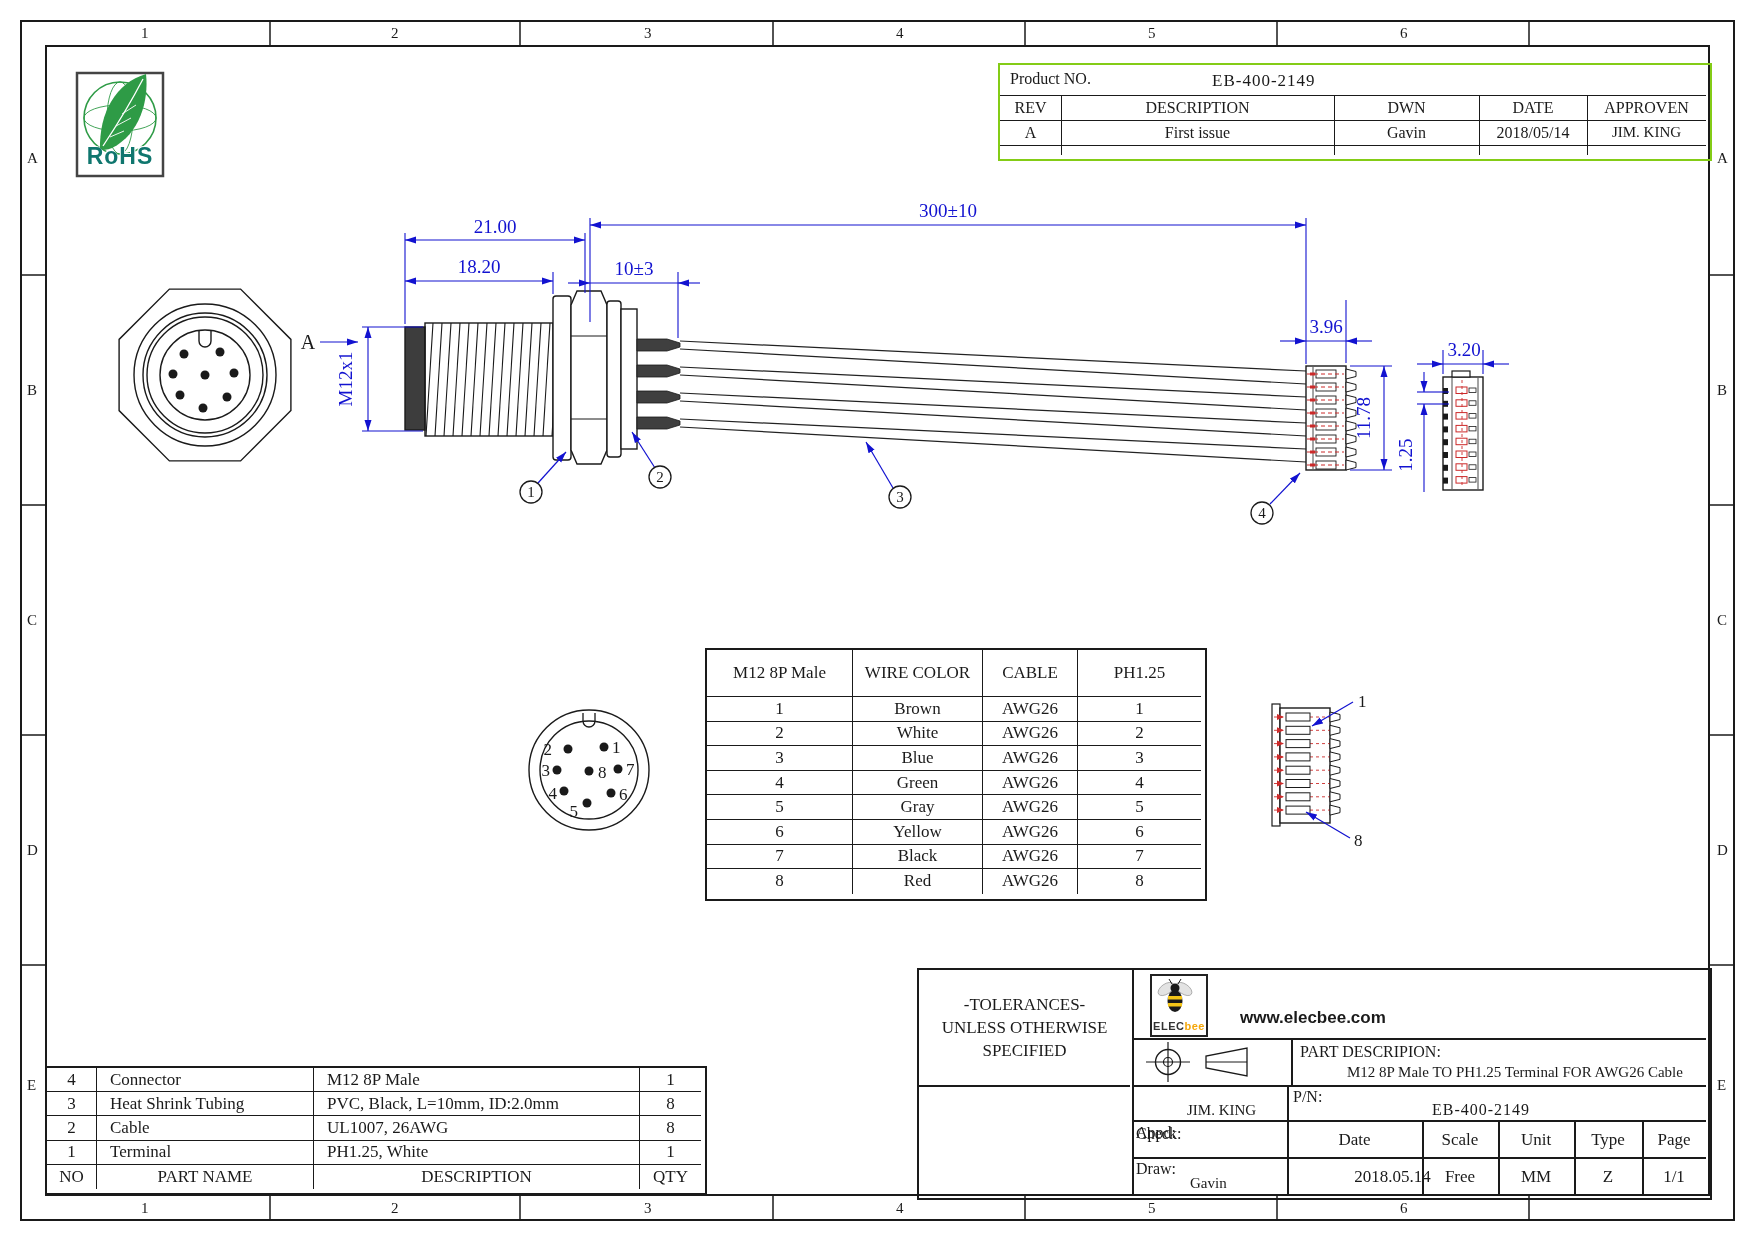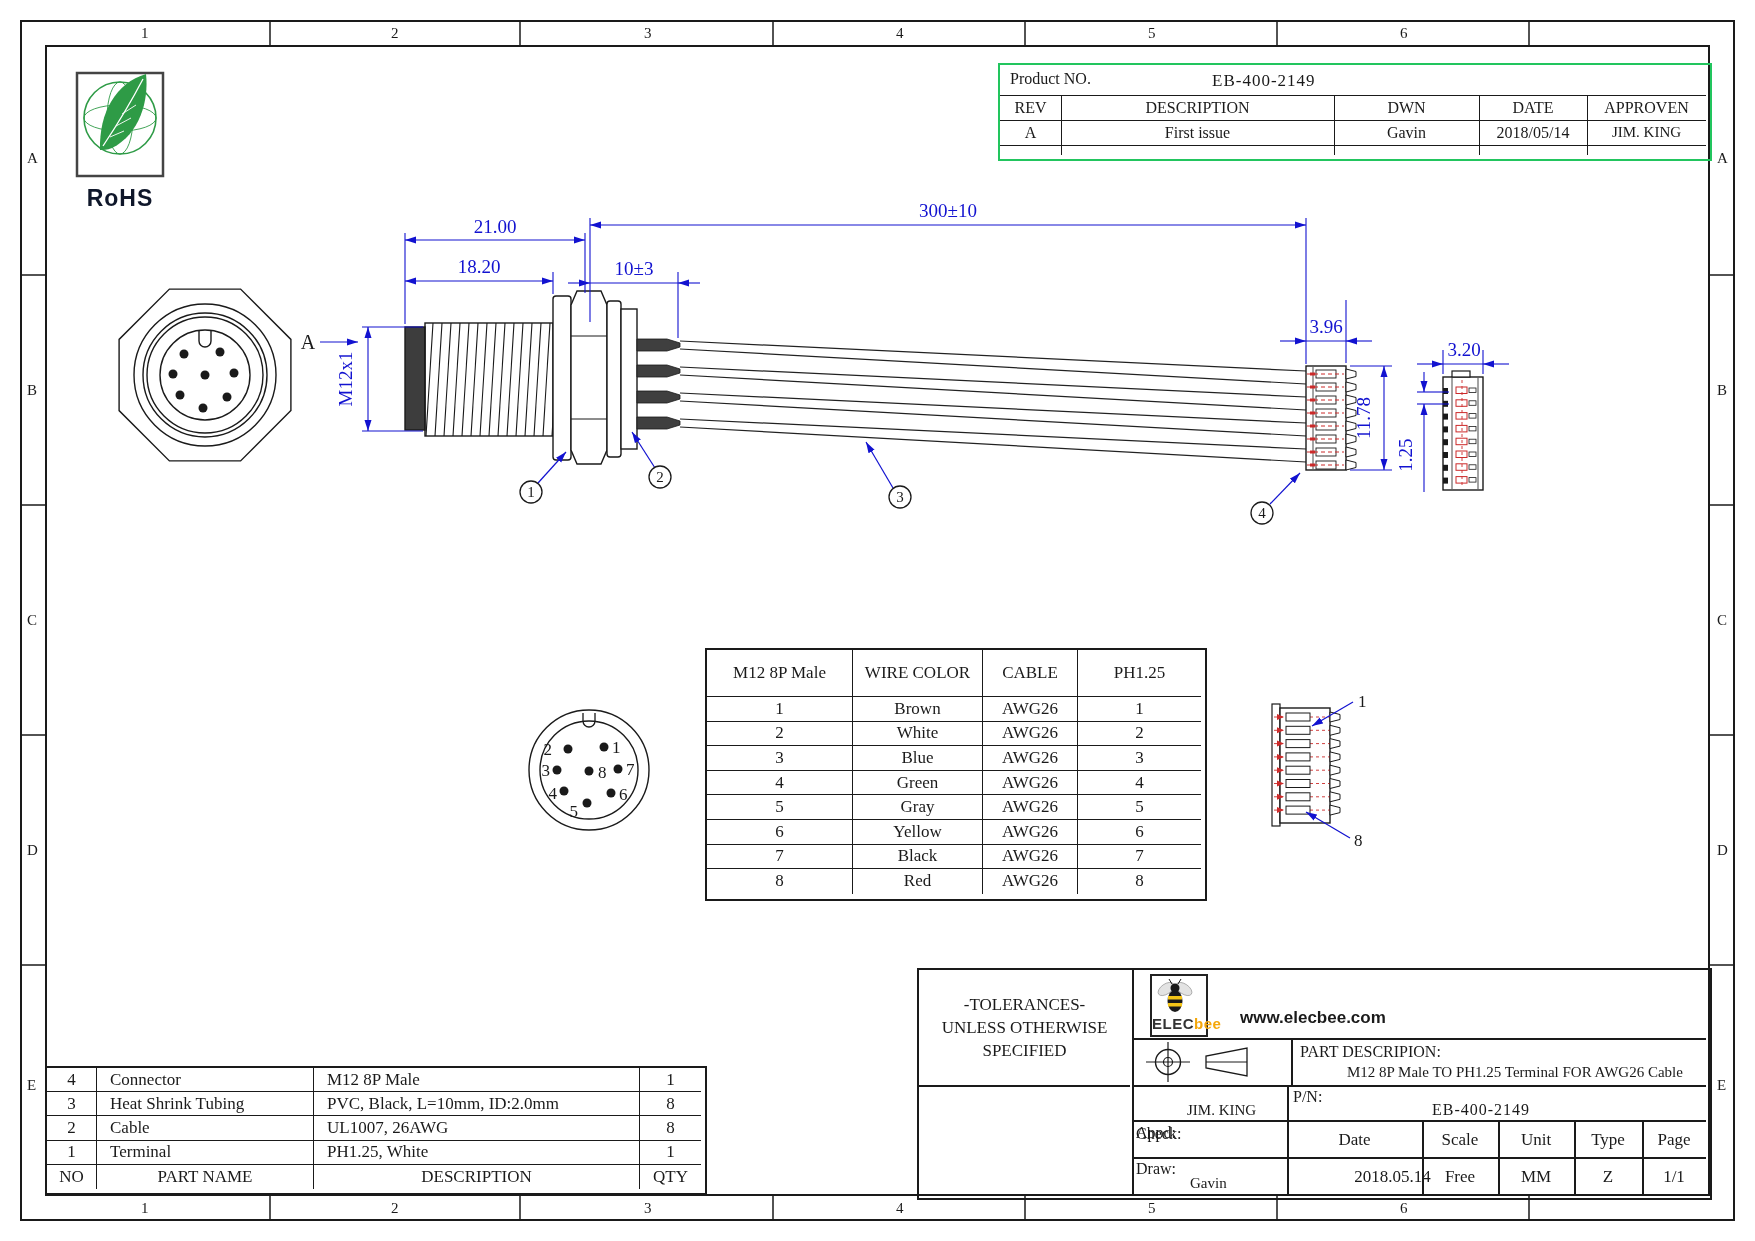--- a/index.html
+++ b/index.html
@@ -19,44 +19,44 @@
   .wtable .cell{border-right:1.5px solid #1a1a1a;border-bottom:1.5px solid #1a1a1a;}
   .wtable .cell:nth-child(4n){border-right:none;}
   .wtable .cell:nth-last-child(-n+4){border-bottom:none;}
   
   .ptable{position:absolute;left:45px;top:1066px;width:658px;height:125px;border:2px solid #1a1a1a;display:grid;grid-template-columns:50px 217px 326px 61px;grid-template-rows:repeat(5,24.2px);}
   .ptable .cell{border-right:1.5px solid #1a1a1a;border-bottom:1.5px solid #1a1a1a;}
   .ptable .cell:nth-child(4n){border-right:none;}
   .ptable .cell:nth-last-child(-n+4){border-bottom:none;}
   .ptable .cell.left{padding-left:13px;}
   
-  .prod{position:absolute;left:998px;top:63px;width:710px;height:94px;border:2px solid #22c55e;}
+  .prod{position:absolute;left:998px;top:63px;width:710px;height:94px;border:2px solid #84cc16;}
   .prod .row1{position:absolute;left:0;top:0;width:706px;height:30px;border-bottom:1.5px solid #1a1a1a;}
   .pcell{position:absolute;display:flex;align-items:center;justify-content:center;font-size:16px;height:25px;white-space:nowrap;}
   .vline{position:absolute;width:0;border-left:1.5px solid #1a1a1a;}
   .hline{position:absolute;height:0;border-top:1.5px solid #1a1a1a;}
   
   .tb{position:absolute;left:917px;top:968px;width:791px;height:228px;border:2px solid #1a1a1a;}
   .tb .tolcol{position:absolute;left:0;top:0;width:213px;height:224px;border-right:2px solid #1a1a1a;}
   .tb .box1{position:absolute;left:0;top:0;width:211px;height:115px;border-bottom:2px solid #1a1a1a;display:flex;flex-direction:column;align-items:center;justify-content:center;gap:3px;font-size:17px;}
   .tb .box2{position:absolute;left:0;top:117px;width:211px;height:107px;display:flex;flex-direction:column;align-items:center;justify-content:center;font-size:12.5px;line-height:1.3;}
   .tb .rc{position:absolute;left:213px;top:0;width:574px;height:224px;}
   .tb .r1{position:absolute;left:0;top:0;width:574px;height:68px;border-bottom:2px solid #1a1a1a;}
   .tb .r2{position:absolute;left:0;top:70px;width:574px;height:45px;border-bottom:2px solid #1a1a1a;}
   .tb .r3{position:absolute;left:0;top:117px;width:574px;height:33px;border-bottom:2px solid #1a1a1a;}
   .tb .r4{position:absolute;left:0;top:152px;width:574px;height:35px;border-bottom:2px solid #1a1a1a;}
   .tb .r5{position:absolute;left:0;top:189px;width:574px;height:35px;}
   .lab{position:absolute;font-size:16px;white-space:nowrap;}
   .val{position:absolute;font-size:15px;white-space:nowrap;}
   .hcell{position:absolute;display:flex;align-items:center;justify-content:center;font-size:17px;height:100%;}
   .logoBox{position:absolute;left:18px;top:4px;width:54px;height:59px;border:2px solid #222;}
-  .logoTxt{position:absolute;left:0;bottom:3px;width:100%;text-align:center;font-family:"Liberation Sans",sans-serif;font-size:15px;font-weight:bold;letter-spacing:0.5px;}
+  .logoTxt{position:absolute;left:0;bottom:3px;width:100%;text-align:center;font-family:"Liberation Sans",sans-serif;font-size:11px;font-weight:bold;letter-spacing:0.5px;}
   .slogan{position:absolute;left:92px;top:4px;font-family:"Liberation Sans",sans-serif;font-weight:bold;font-size:27px;color:#F5A70A;white-space:nowrap;}
   .website{position:absolute;left:108px;top:38px;font-family:"Liberation Sans",sans-serif;font-weight:bold;font-size:17px;color:#1a1a1a;}
-  .rohsTxt{position:absolute;left:77px;top:143px;width:86px;text-align:center;font-family:"Liberation Sans",sans-serif;font-weight:bold;font-size:23px;color:#0f172a;text-shadow:1px 1px 0 #fff,-1px -1px 0 #fff;letter-spacing:1px;margin-top:42px;}
+  .rohsTxt{position:absolute;left:77px;top:143px;width:86px;text-align:center;font-family:"Liberation Sans",sans-serif;font-weight:bold;font-size:23px;color:#0f766e;text-shadow:1px 1px 0 #fff,-1px -1px 0 #fff;letter-spacing:1px;}
 </style>
 </head>
 <body>
 
 <div class="sheet">
 
   <svg width="1755" height="1241" viewBox="0 0 1755 1241" style="position:absolute;left:0;top:0;z-index:1;">
     <defs>
       <marker id="mE" markerWidth="12" markerHeight="8" refX="11" refY="4" orient="auto" markerUnits="userSpaceOnUse">
           <path d="M0,0.5 L11,4 L0,7.5 z" fill="#1212d0"></path>

